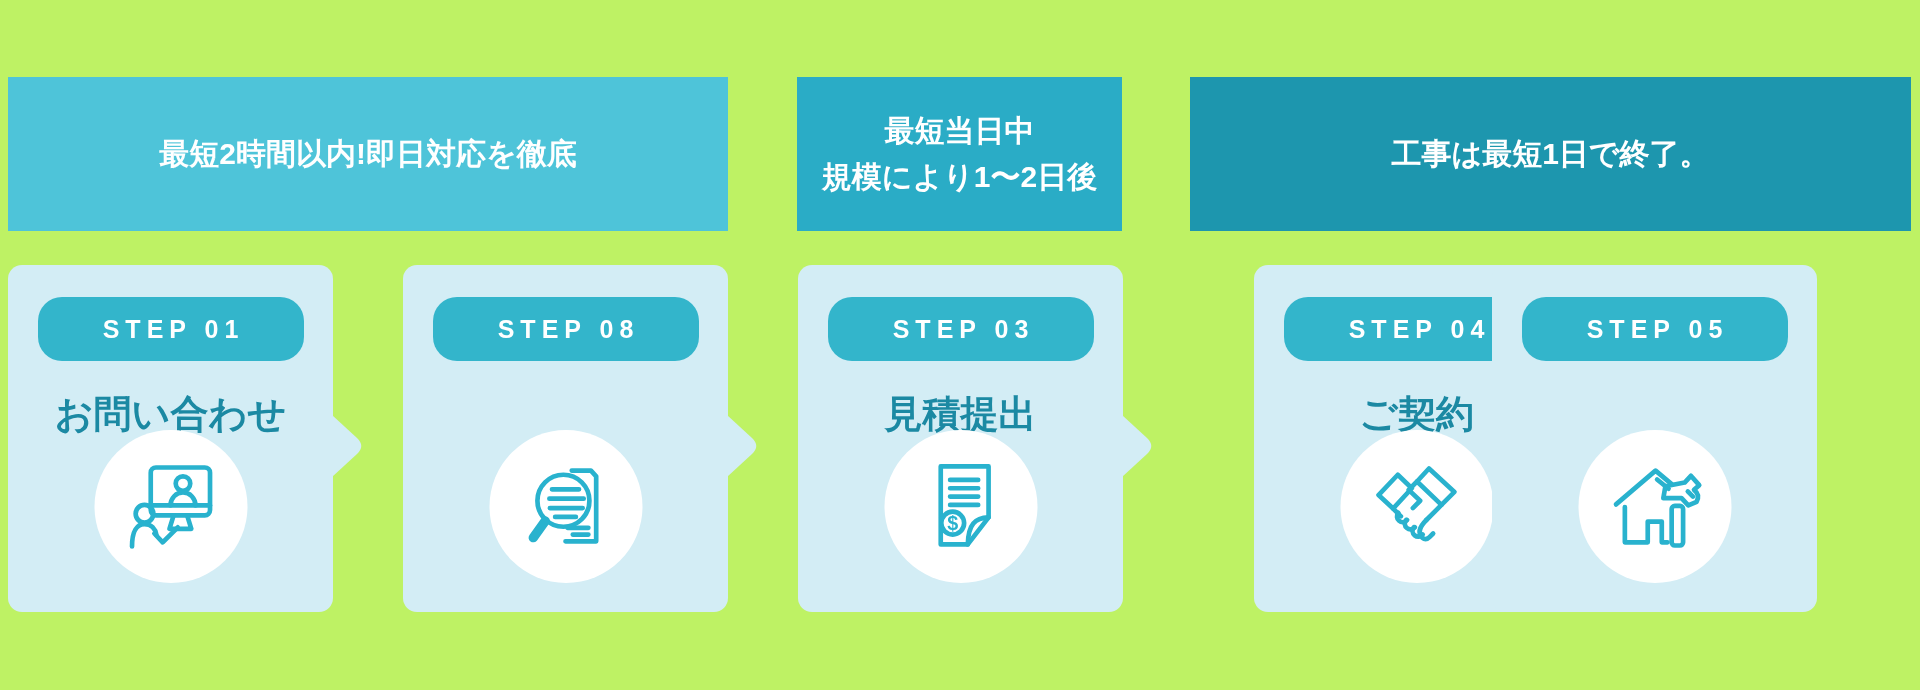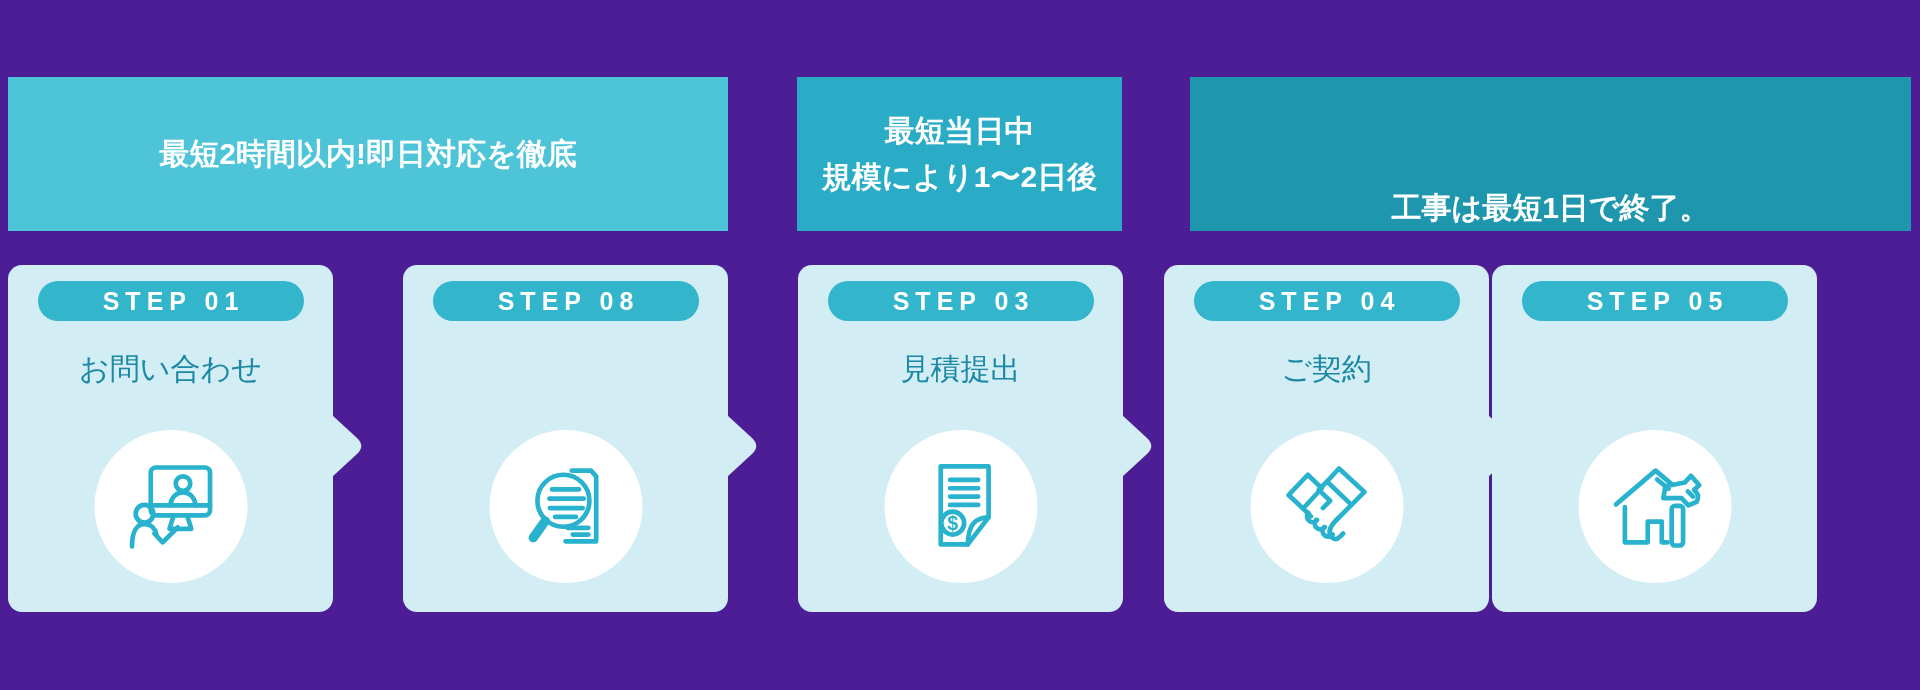--- a/index.html
+++ b/index.html
@@ -1,42 +1,42 @@
 <!DOCTYPE html>
 <html lang="ja" style="--banner1-bg: #4ec4d9; --banner2-bg: #2aacc6; --banner3-bg: #1d96ae; --card-bg: #d3edf5; --pill-bg: #33b5cb; --title-color: #1b89a3; --icon-color: #29b2ce; --banner-text-color: #ffffff;"><head>
 <meta charset="utf-8">
 <style>
   html,body{margin:0;padding:0;background:#fff;}
   .stage{
-    position:relative;width:1920px;height:690px;background:#4c1d95;overflow:hidden;
+    position:relative;width:1920px;height:690px;background:#bef264;overflow:hidden;
     font-family:"Liberation Sans","DejaVu Sans",sans-serif;
   }
   
   .banner{
     position:absolute;top:77px;height:154px;
     display:flex;flex-direction:column;justify-content:center;align-items:center;
     color:#fff;font-weight:bold;font-size:30px;line-height:46px;text-align:center;
   }
   .banner-1{background:var(--banner1-bg,#4ec4d9);}
   .banner-2{background:var(--banner2-bg,#2aacc6);}
-  .banner-3{background:var(--banner3-bg,#1d96ae);justify-content:flex-end;}
+  .banner-3{background:var(--banner3-bg,#1d96ae);}
   
   .card{
     position:absolute;top:265px;width:325px;height:347px;
     background:var(--card-bg,#d3edf5);border-radius:14px;
   }
   .pill{
-    margin:16px auto 0;width:266px;height:40px;border-radius:24px;
+    margin:32px auto 0;width:266px;height:64px;border-radius:24px;
     background:var(--pill-bg,#33b5cb);
     display:flex;align-items:center;justify-content:center;
     color:#fff;font-weight:bold;font-size:25px;letter-spacing:6px;text-indent:6px;
   }
   .title{
     margin-top:28px;text-align:center;
-    font-size:30px;font-weight:normal;color:var(--title-color,#1b89a3);
+    font-size:38px;font-weight:bold;color:var(--title-color,#1b89a3);
   }
   .circle{
     position:absolute;left:50%;top:165px;transform:translateX(-50%);
     width:153px;height:153px;border-radius:50%;background:#fff;
     display:flex;align-items:center;justify-content:center;
   }
   .icon{width:104px;height:104px;color:var(--icon-color,#29b2ce);}
   .arrow{position:absolute;right:-33px;top:150px;width:34px;height:62px;}
   .arrow path{fill:var(--card-bg,#d3edf5);}
 </style>
@@ -108,21 +108,21 @@
         <path d="M40 24 H67 M40 32 H67 M40 40 H67 M40 48 H67"></path>
         <circle cx="42.5" cy="65.5" r="11"></circle>
         <text x="42.5" y="72.5" text-anchor="middle" font-size="19" font-weight="bold" fill="currentColor" stroke="none">$</text>
       </svg>
     </div>
     <svg class="arrow" viewBox="0 0 34 62">
         <path d="M0 0 L25 23 Q33.5 31 25 39 L0 62 Z"></path>
       </svg>
   </div>
 
-  <div class="card" style="left:1164px">
+  <div class="card" style="left:1254px">
     <div class="pill">
       <span>STEP 04</span>
     </div>
     <div class="title">ご契約</div>
     <div class="circle">
       <svg class="icon" viewBox="0 0 100 100" fill="none" stroke="currentColor" stroke-width="4.5" stroke-linecap="round" stroke-linejoin="round">
         <path d="M13.5 38.5 L32 19 L45.5 32 L27.5 51.5 Z"></path>
         <path d="M62 13 L86.5 35.5 L74 48 L50.5 25.5 Z"></path>
         <path d="M50.5 25.5 L42.5 33.5 L53.5 44 L46.5 51"></path>
         <path d="M27.5 51.5 L35 59"></path>

